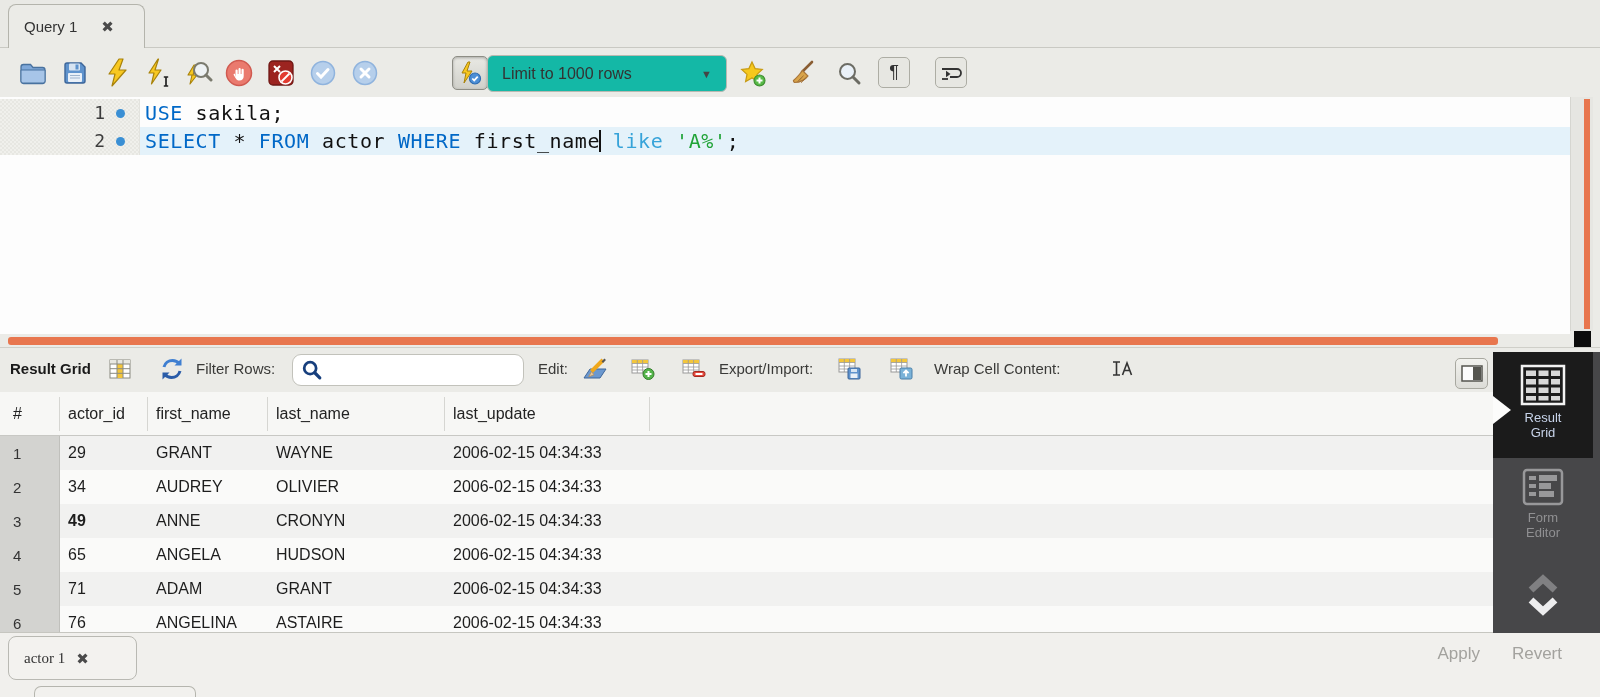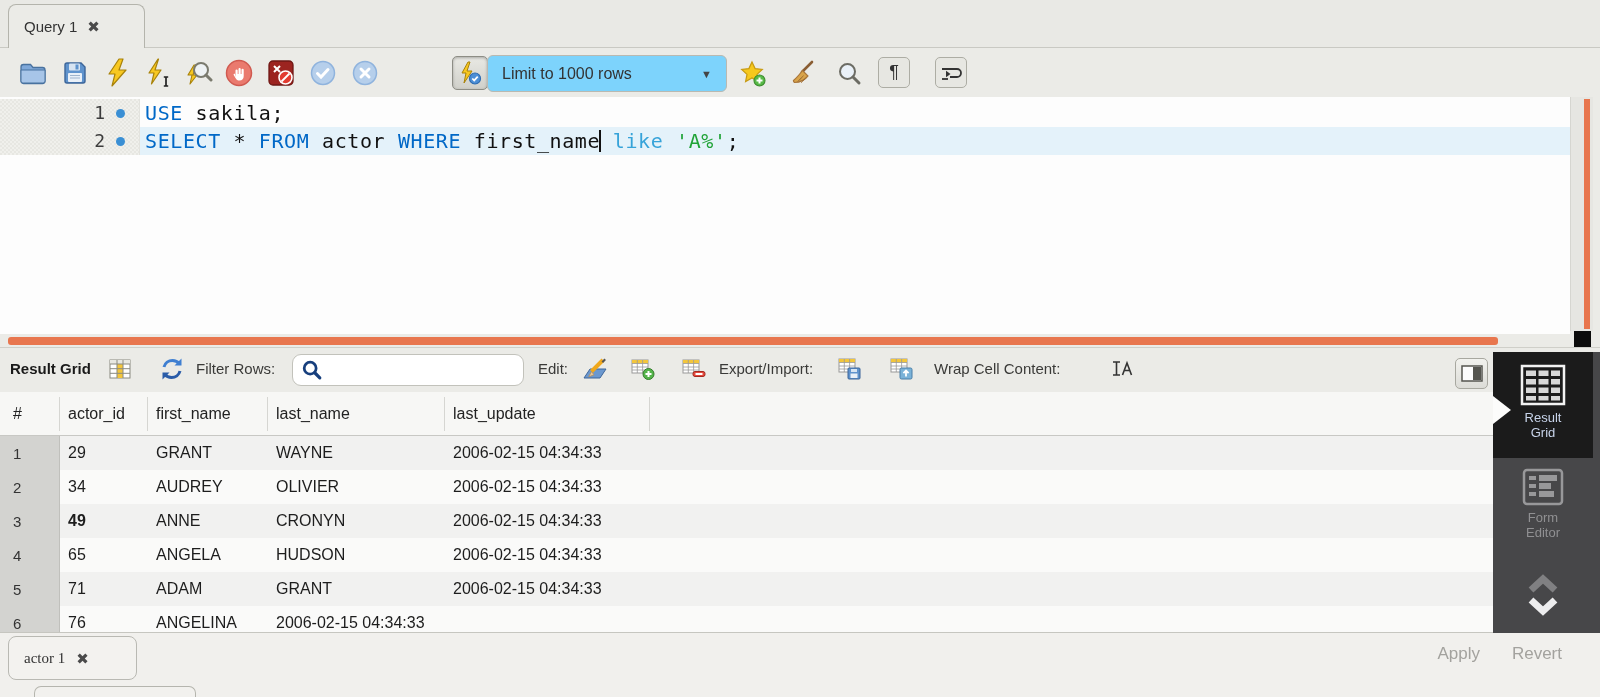--- a/index.html
+++ b/index.html
@@ -5,31 +5,31 @@
   * { margin:0; padding:0; box-sizing:border-box; }
   html,body { background:#d8d8d4; }
   body { font-family:"Liberation Sans","DejaVu Sans",sans-serif; }
   .app { position:relative; width:1600px; height:697px; background:#ebebe7; overflow:hidden; }
   .abs { position:absolute; }
 
   
   .tabbar { left:0; top:0; width:1600px; height:48px; background:#e9e9e5; border-bottom:1px solid #c9c9c3; }
   .qtab { left:8px; top:4px; width:137px; height:44px; background:#ebebe7;
           border:1px solid #b4b4ac; border-bottom:none; border-radius:8px 8px 0 0;
-          display:flex; align-items:center; padding:0 12px 0 15px; gap:10px; z-index:3;}
+          display:flex; align-items:center; padding:0 12px 0 15px; gap:24px; z-index:3;}
   .qtab .lbl { font-size:15px; color:#333; }
   .tab-x { font-size:15px; color:#4a4a4a; font-weight:bold; cursor:default; line-height:1; }
 
   
   .toolbar { left:0; top:48px; width:1600px; height:49px; background:#ebebe7; }
   .tbtn { position:absolute; top:58px; width:32px; height:30px; display:flex; align-items:center; justify-content:center; }
   .tb-toggle { border:1px solid #8d8d85; border-radius:5px; background:linear-gradient(#e9e9e4,#d0d0ca);
                box-shadow:inset 0 1px 3px rgba(0,0,0,.28); width:36px; height:34px; top:56px;}
   .tb-outline { border:1px solid #adada4; border-radius:5px; background:#e7e7e2; width:32px; height:31px; top:57px;}
-  .limit { position:absolute; left:487px; top:55px; width:240px; height:37px; background:#7dd3fc;
+  .limit { position:absolute; left:487px; top:55px; width:240px; height:37px; background:#14b8a6;
            border:1px solid #b9b9b1; border-radius:6px; display:flex; align-items:center; padding:0 14px; }
   .limit .txt { font-size:16px; color:#333; flex:1; }
   .limit .arr { font-size:11px; color:#444; }
 
   
   .editor { left:0; top:97px; width:1570px; height:237px; background:#fdfdfd; overflow:hidden; padding-top:2px; }
   .code-line { display:flex; height:28px; line-height:28px; }
   .code-line .gut { width:140px; flex:0 0 140px; position:relative;
       background:#f0f0ec;
       background-image:conic-gradient(#e7e7e2 25%, transparent 0 50%, #e7e7e2 0 75%, transparent 0);
@@ -391,20 +391,21 @@
           <div class="gcell" style="width: 88px; flex: 0 0 88px;">71</div>
           <div class="gcell" style="width: 120px; flex: 0 0 120px;">ADAM</div>
           <div class="gcell" style="width: 177px; flex: 0 0 177px;">GRANT</div>
           <div class="gcell" style="width: 205px; flex: 0 0 205px;">2006-02-15 04:34:33</div>
           <div style="flex: 1 1 0%;"></div>
         </div>
         <div class="grow even">
           <div class="gcell rnum" style="width: 60px; flex: 0 0 60px;">6</div>
           <div class="gcell" style="width: 88px; flex: 0 0 88px;">76</div>
           <div class="gcell" style="width: 120px; flex: 0 0 120px;">ANGELINA</div>
+          <div class="gcell" style="width: 177px; flex: 0 0 177px;">ASTAIRE</div>
           <div class="gcell" style="width: 205px; flex: 0 0 205px;">2006-02-15 04:34:33</div>
           <div style="flex: 1 1 0%;"></div>
         </div>
       </div>
   </div>
 
   <div class="abs sidebar">
     <div class="sb-sel"></div>
     <div class="sb-notch"></div>
 

